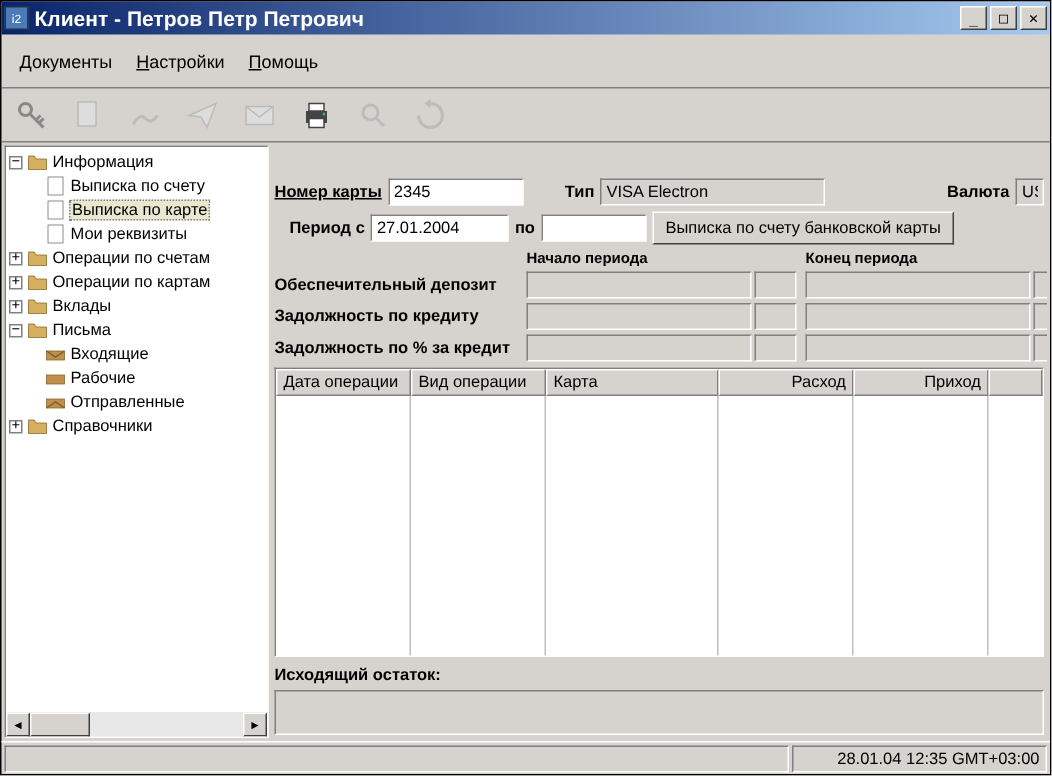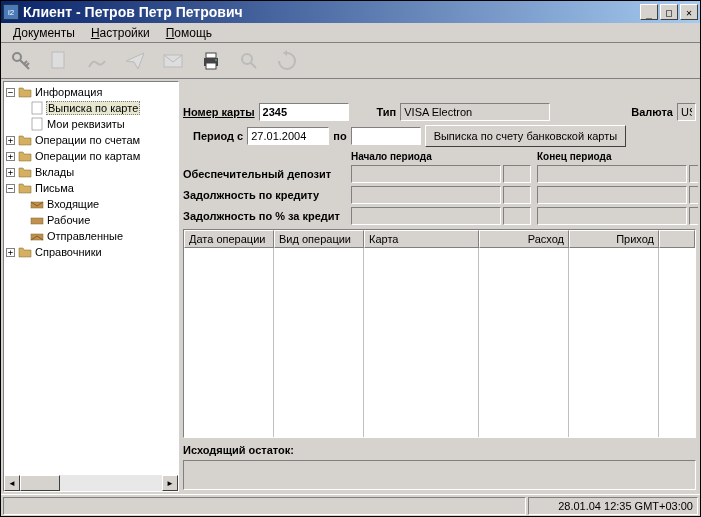--- a/index.html
+++ b/index.html
@@ -3,21 +3,21 @@
 <meta charset="utf-8">
 <style>
 * { box-sizing: border-box; margin: 0; padding: 0; }
 body { font-family: Arial, sans-serif; font-size: 11px; background: #fff; }
 .window { width: 701px; height: 517px; border: 1px solid #000; background: #d6d3ce; position: relative; display: flex; flex-direction: column; }
 .titlebar { height: 22px; background: linear-gradient(to right, #0a246a, #a6caf0); display: flex; align-items: center; padding: 0 2px; }
 .titlebar-icon { width: 16px; height: 16px; background: #4a7ab8; margin-right: 4px; display: flex; align-items: center; justify-content: center; font-size: 8px; color: #fff; border: 1px solid #234; }
 .titlebar-text { color: #fff; font-size: 14px; font-weight: bold; flex: 1; }
 .titlebar-btns { display: flex; gap: 2px; }
 .titlebar-btn { width: 18px; height: 16px; background: #d6d3ce; border: 1px solid; border-color: #fff #404040 #404040 #fff; display: flex; align-items: center; justify-content: center; font-size: 10px; font-family: monospace; cursor: pointer; }
-.menubar { height: 20px; display: flex; align-items: center; padding: 0 6px; gap: 4px; border-bottom: 1px solid #808080; }
+.menubar { height: 36px; display: flex; align-items: center; padding: 0 6px; gap: 4px; border-bottom: 1px solid #808080; }
 .menu-item { padding: 2px 6px; cursor: pointer; font-size: 12px; }
 .menu-item u { text-decoration: underline; }
 .toolbar { height: 36px; display: flex; align-items: center; padding: 0 6px; gap: 10px; border-bottom: 1px solid #808080; }
 .tb-btn { width: 28px; height: 28px; display: flex; align-items: center; justify-content: center; cursor: pointer; }
 .tb-btn svg { width: 24px; height: 24px; }
 .content { flex: 1; display: flex; padding: 2px; gap: 2px; overflow: hidden; }
 .tree { width: 176px; background: #fff; border: 1px solid; border-color: #808080 #fff #fff #808080; overflow: auto; padding: 2px; font-size: 11px; position: relative; }
 .tree-node { display: flex; align-items: center; height: 16px; white-space: nowrap; }
 .tree-pm { width: 9px; height: 9px; border: 1px solid #808080; display: inline-flex; align-items: center; justify-content: center; font-size: 9px; line-height: 1; margin-right: 3px; background: #fff; font-family: monospace; cursor: pointer; }
 .tree-spacer { display: inline-block; }
@@ -135,20 +135,29 @@
           </span>
           <span class="tree-label">Информация</span>
         </div>
       <div class="tree-node">
           <span class="tree-spacer" style="width:24px"></span>
           <span class="tree-icon">
             <svg width="12" height="14" viewBox="0 0 12 14">
               <rect class="doc-icon" x="1" y="1" width="10" height="12"></rect>
             </svg>
           </span>
+          <span class="tree-label">Выписка по счету</span>
+        </div>
+      <div class="tree-node">
+          <span class="tree-spacer" style="width:24px"></span>
+          <span class="tree-icon">
+            <svg width="12" height="14" viewBox="0 0 12 14">
+              <rect class="doc-icon" x="1" y="1" width="10" height="12"></rect>
+            </svg>
+          </span>
           <span class="tree-label selected">Выписка по карте</span>
         </div>
       <div class="tree-node">
           <span class="tree-spacer" style="width:24px"></span>
           <span class="tree-icon">
             <svg width="12" height="14" viewBox="0 0 12 14">
               <rect class="doc-icon" x="1" y="1" width="10" height="12"></rect>
             </svg>
           </span>
           <span class="tree-label">Мои реквизиты</span>
@@ -232,32 +241,32 @@
         <div class="ts-track">
             <div class="ts-thumb"></div>
           </div>
         <div class="ts-btn">►</div>
       </div>
     </div>
 
     <div class="main">
       <div class="row">
         <span class="lbl bold ul">Номер карты</span>
-        <input class="inp" style="width: 90px; font-weight: bold;" value="2345">
+        <input class="inp" style="width: 90px;" value="2345">
         <span style="flex:0 0 20px"></span>
         <span class="lbl bold">Тип</span>
         <input class="inp" readonly="" style="width: 150px;" value="VISA Electron">
         <span style="flex:1"></span>
         <span class="lbl bold">Валюта</span>
         <input class="inp" readonly="" style="width: 19px;" value="USD">
       </div>
 
       <div class="row">
         <span class="lbl bold" style="margin-left:10px">Период с</span>
-        <input class="inp" style="width: 82px;" value="27.01.2004">
+        <input class="inp" style="width: 92px;" value="27.01.2004">
         <span class="lbl bold">по</span>
         <input class="inp" style="width: 70px;" value="">
         <button class="btn">Выписка по счету банковской карты</button>
       </div>
 
       <div class="grid2">
         <span></span>
         <span class="hdr">Начало периода</span>
         <span class="hdr">Конец периода</span>
 

